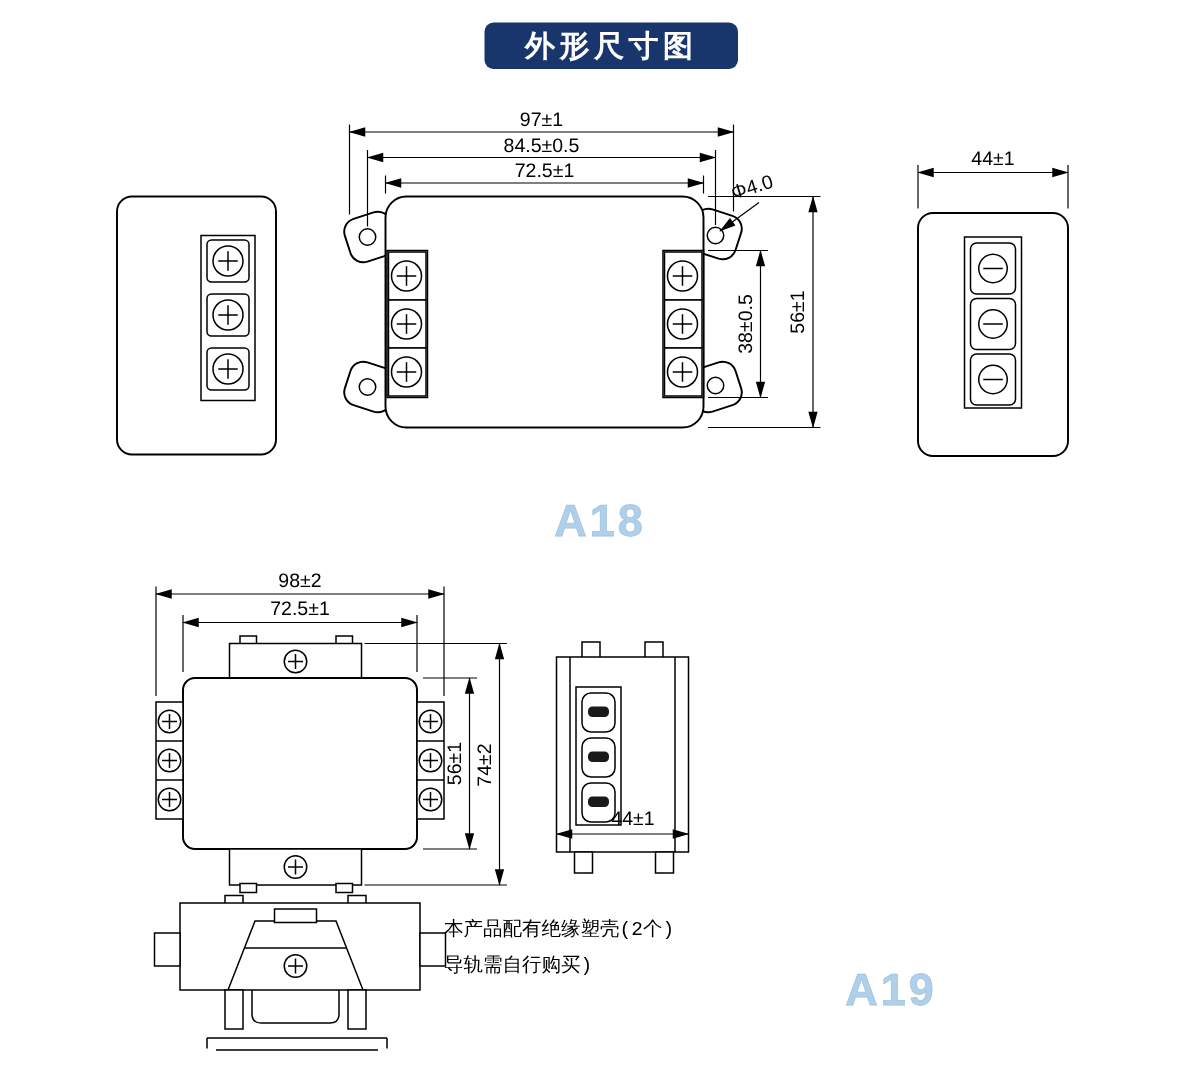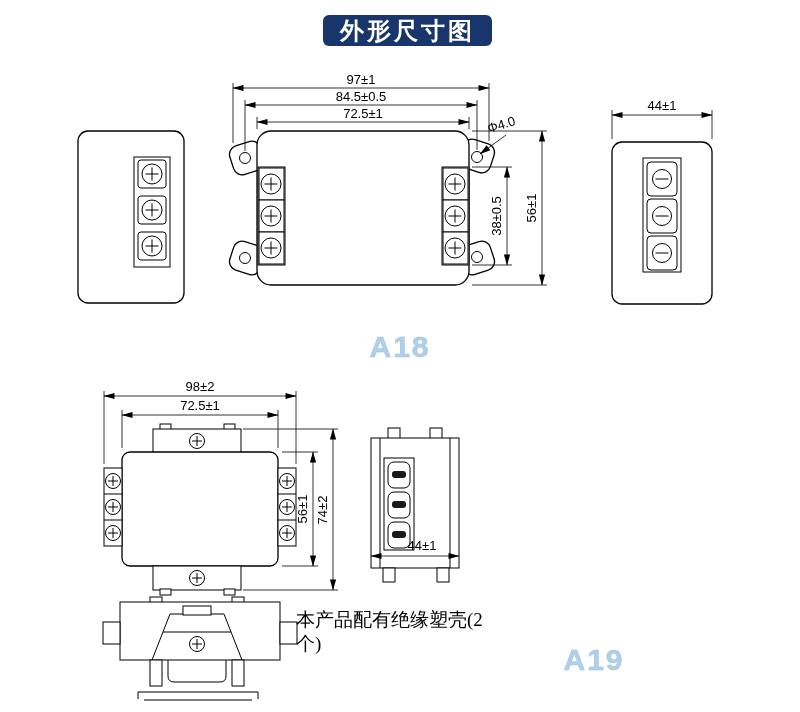--- a/index.html
+++ b/index.html
@@ -1,32 +1,32 @@
 <!DOCTYPE html>
 <html><head>
 <meta charset="utf-8">
 <style>
   html,body{margin:0;padding:0;background:#ffffff;}
   body{width:800px;height:712px;position:relative;font-family:"Liberation Sans",sans-serif;overflow:hidden;}
   .badge{
     position:absolute;left:323px;top:15px;width:169px;height:31px;
     background:#18366b;border-radius:6px;color:#fff;
-    font-size:24px;font-weight:bold;letter-spacing:3px;
+    font-size:20px;font-weight:bold;letter-spacing:3px;
     display:flex;align-items:center;justify-content:center;
   }
   svg.draw{position:absolute;left:0;top:0;}
   .o{fill:#ffffff;stroke:#000;stroke-width:1.3;}
   .t{fill:#ffffff;stroke:#000;stroke-width:1;}
   .ln{fill:none;stroke:#000;stroke-width:1;}
   .dim,.ext{fill:none;stroke:#000;stroke-width:0.8;}
   text.d{font-family:"Liberation Sans",sans-serif;font-size:13px;fill:#000;}
   text.wm{font-family:"Liberation Sans",sans-serif;font-size:30px;font-weight:bold;fill:#b0cfe9;stroke:#9fc2e2;stroke-width:0.5;letter-spacing:2px;}
   .note{
     position:absolute;left:296px;top:608px;width:210px;
-    font-family:Liberation Serif, serif;font-size:19px;line-height:23.5px;color:#000;
+    font-family:Liberation Mono, monospace;font-size:13px;line-height:23.5px;color:#000;
   }
   .note span{display:block;}
 </style>
 </head>
 <body>
 
 <div class="badge">外形尺寸图</div>
 
 <svg class="draw" width="800" height="712" viewBox="0 0 800 712">
   <defs>
@@ -222,13 +222,14 @@
     <rect x="232" y="660" width="12" height="26" class="t"></rect>
     <path class="ln" d="M168,660 L168,676 Q168,682 174,682 L220,682 Q226,682 226,676 L226,660"></path>
     <path class="ln" d="M138,692 L258,692 M144,700 L252,700 M138,692 L138,699 M258,692 L258,699"></path>
   </g>
 
   <text class="wm" x="594" y="670" text-anchor="middle">A19</text>
 </svg>
 
 <div class="note">
   <span>本产品配有绝缘塑壳(2个)</span>
+  <span>导轨需自行购买)</span>
 </div>
 
 </body></html>

